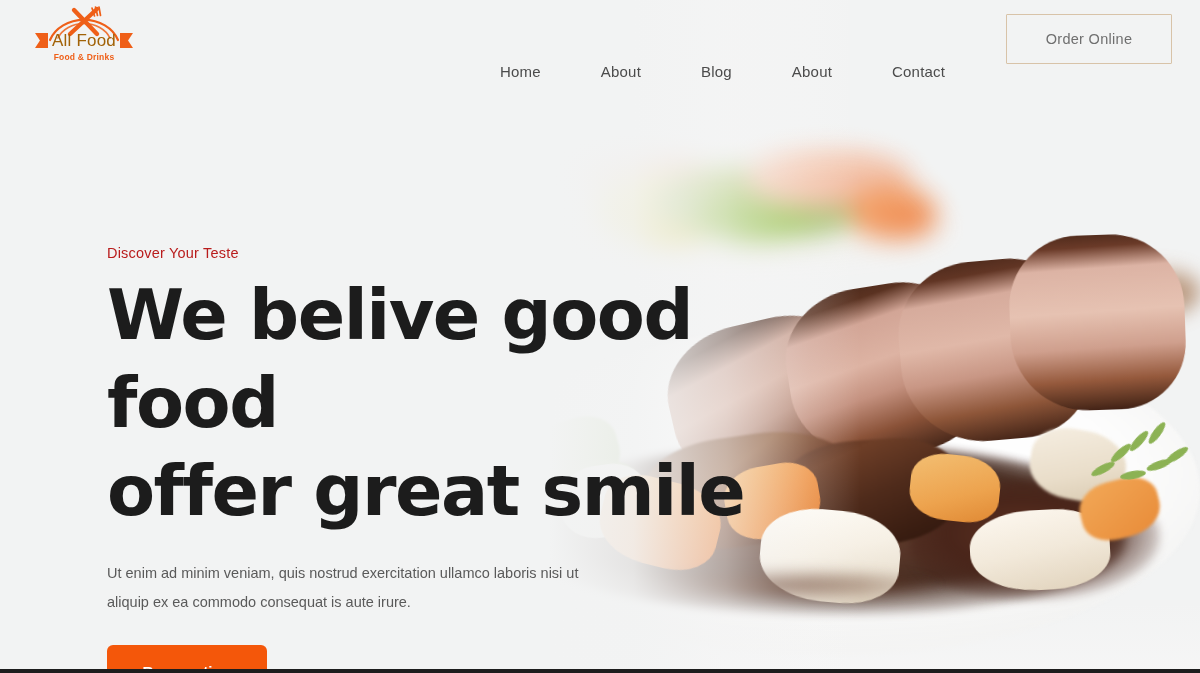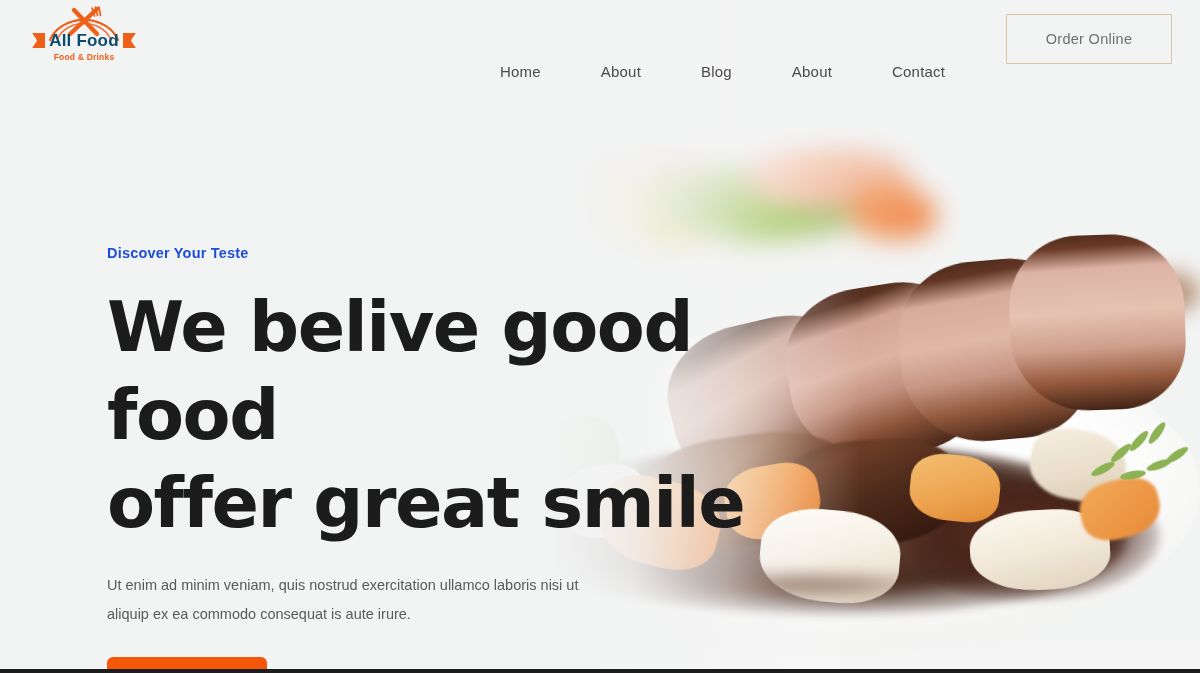--- a/index.html
+++ b/index.html
@@ -433,22 +433,22 @@
   }
   .brand-flag {
     width: 13px;
     height: 15px;
     background: #ef5f18;
   }
   .brand-flag.left  { clip-path: polygon(0 0, 100% 0, 100% 100%, 0 100%, 38% 50%); }
   .brand-flag.right { clip-path: polygon(0 0, 100% 0, 62% 50%, 100% 100%, 0 100%); }
   .brand-name {
     font-size: 17px;
-    font-weight: bold;
-    color: #0c4a6e;
+    font-weight: normal;
+    color: #a16207;
     letter-spacing: .2px;
     line-height: 1;
     white-space: nowrap;
   }
   .brand-tag {
     position: absolute;
     left: 0;
     top: 48px;
     width: 108px;
     text-align: center;
@@ -503,24 +503,23 @@
   .hero-copy {
     position: absolute;
     left: 107px;
     top: 245px;
     width: 760px;
     z-index: 30;
   }
 
   .eyebrow {
     font-size: 14.5px;
-    color: #1d4ed8;
+    color: #b91c1c;
     letter-spacing: .2px;
-    margin-bottom: 22px;
-    font-weight: bold;
+    margin-bottom: 10px;
   }
 
   .hero-title {
     font-family: "DejaVu Sans", sans-serif;
     font-size: 70px;
     line-height: 88px;
     font-weight: bold;
     color: #1c1c1c;
     letter-spacing: -1.5px;
     margin-bottom: 24px;

